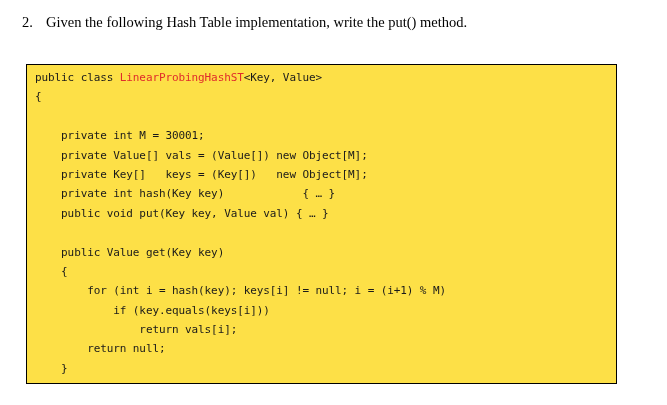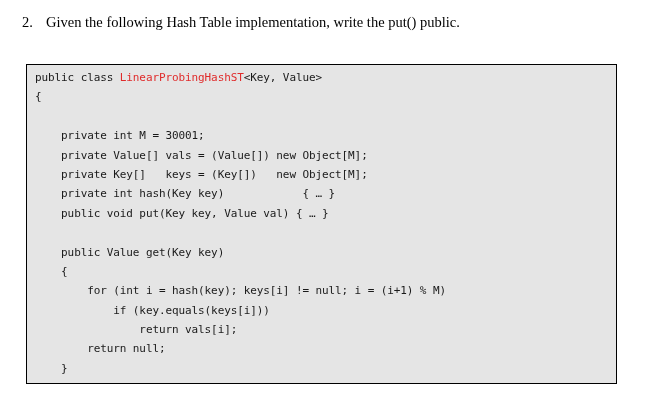--- a/index.html
+++ b/index.html
@@ -39,21 +39,21 @@
   }
 
   #code-box {
     position: absolute;
     left: 26px;
     top: 64px;
     width: 591px;
     height: 320px;
     box-sizing: border-box;
     border: 1.3px solid #000000;
-    background: #e5e5e5;
+    background: #fde047;
     overflow: hidden;
   }
 
   #code-listing {
     position: absolute;
     left: 8px;
     top: 3px;
     font-family: "DejaVu Sans Mono", "Liberation Mono", monospace;
     font-size: 11px;
     line-height: 19.4px;
@@ -67,18 +67,18 @@
   }
   .tok-class {
     color: #e02b2b;
   }
 </style>
 </head>
 <body>
 
 <div id="question">
   <span class="q-number">2.</span>
-  <span class="q-text">Given the following Hash Table implementation, write the put() public.</span>
+  <span class="q-text">Given the following Hash Table implementation, write the put() method.</span>
 </div>
 
 <div id="code-box">
   <div id="code-listing"><div class="code-line"><span>public class </span><span class="tok-class" style="color: rgb(224, 43, 43);">LinearProbingHashST</span><span>&lt;Key, Value&gt;</span></div><div class="code-line"><span>{</span></div><div class="code-line">&nbsp;</div><div class="code-line"><span>    private int M = 30001;</span></div><div class="code-line"><span>    private Value[] vals = (Value[]) new Object[M];</span></div><div class="code-line"><span>    private Key[]   keys = (Key[])   new Object[M];</span></div><div class="code-line"><span>    private int hash(Key key)            { … }</span></div><div class="code-line"><span>    public void put(Key key, Value val) { … }</span></div><div class="code-line">&nbsp;</div><div class="code-line"><span>    public Value get(Key key)</span></div><div class="code-line"><span>    {</span></div><div class="code-line"><span>        for (int i = hash(key); keys[i] != null; i = (i+1) % M)</span></div><div class="code-line"><span>            if (key.equals(keys[i]))</span></div><div class="code-line"><span>                return vals[i];</span></div><div class="code-line"><span>        return null;</span></div><div class="code-line"><span>    }</span></div><div class="code-line"><span>}</span></div></div>
 </div>
 
 </body></html>

